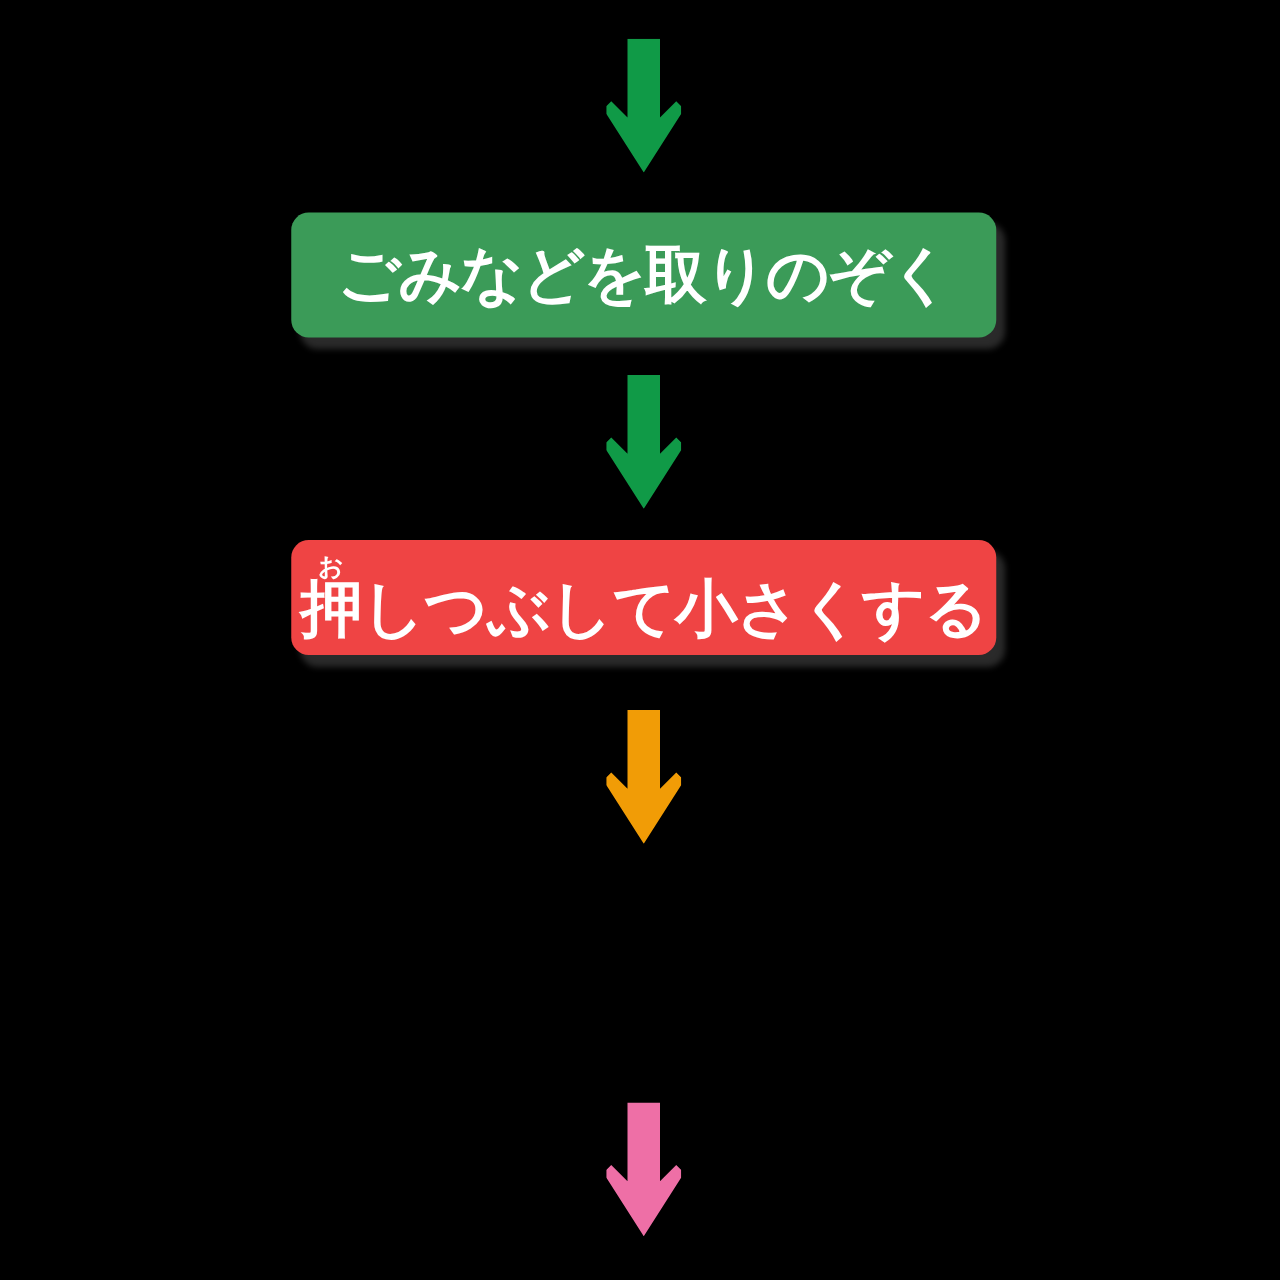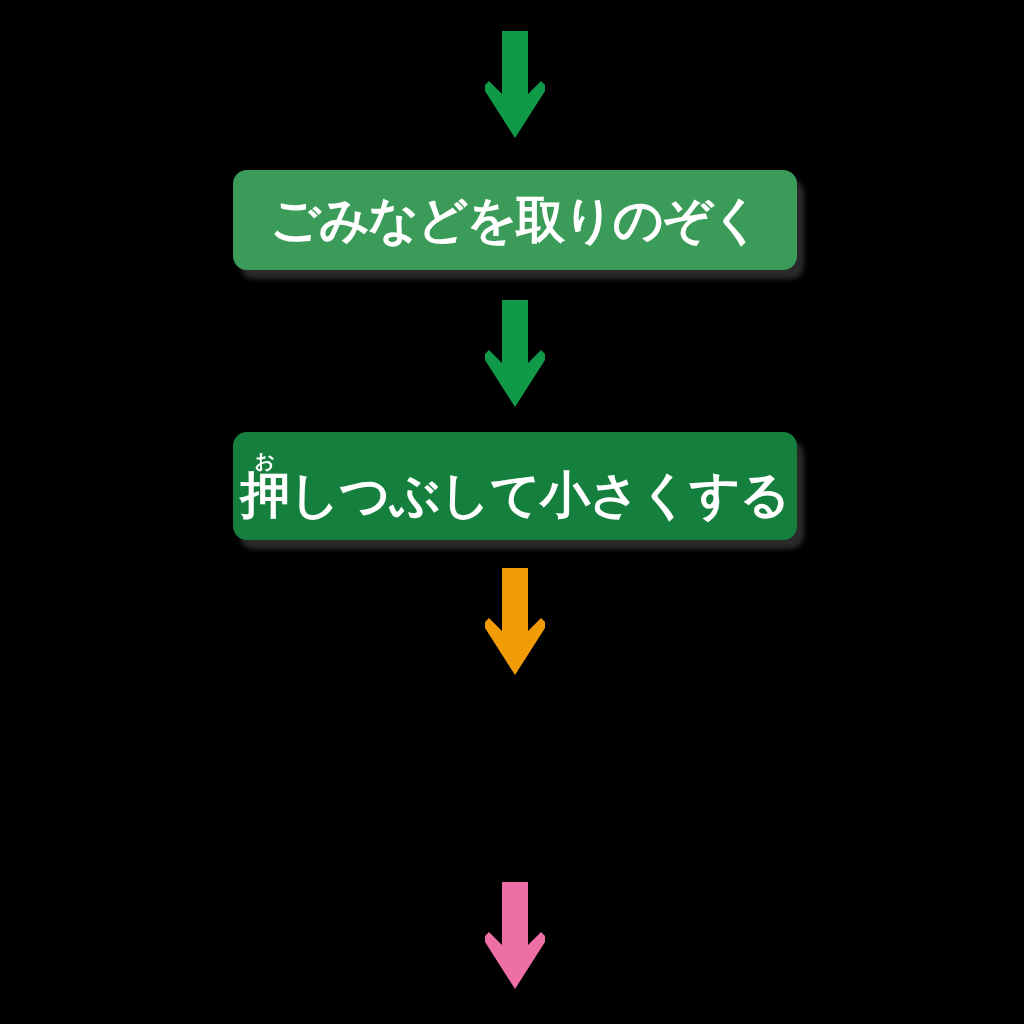--- a/index.html
+++ b/index.html
@@ -38,22 +38,22 @@
     justify-content: center;
     box-shadow: 7px 9px 5px rgba(150,150,150,0.28);
   }
   .box-step1 {
     top: 170px;
     height: 100px;
     background: #3b9b58;
   }
   .box-step2 {
     top: 432px;
-    height: 108px;
-    background: #15803d;
+    height: 92px;
+    background: #ef4444;
   }
   .box .label {
     color: #ffffff;
     font-weight: 900;
     font-size: 50px;
     line-height: 1;
     letter-spacing: -2px;
     white-space: nowrap;
   }
   .box-step2 .label {

